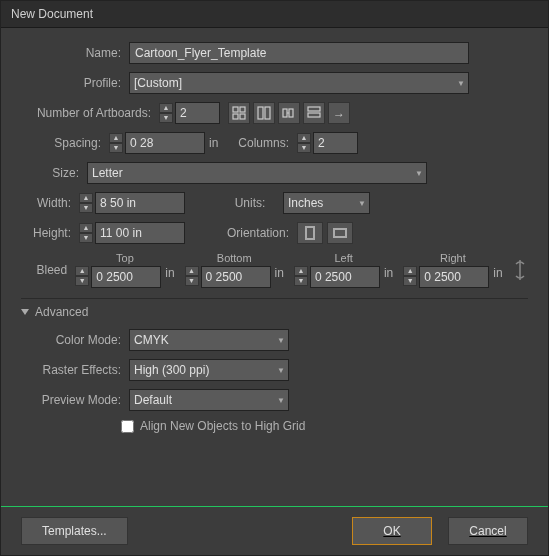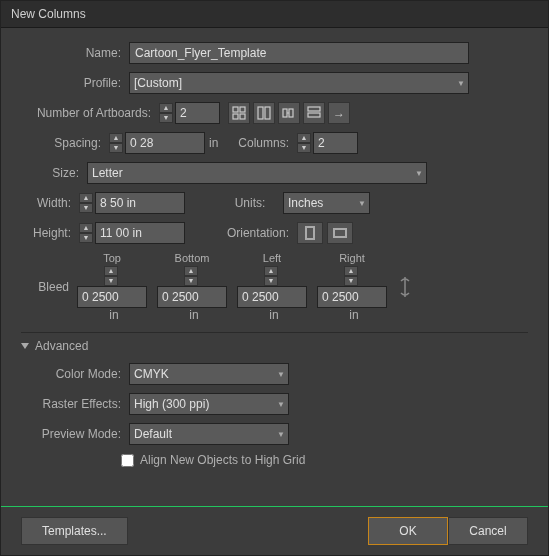--- a/index.html
+++ b/index.html
@@ -199,22 +199,21 @@
       align-items: center;
       margin-right: 6px;
     }
     .bleed-label {
       color: #b0b0b0;
       font-size: 11px;
       margin-bottom: 2px;
     }
     .bleed-spinner {
       display: flex;
-      align-items: center;
-      flex-direction: column;
+      align-items: flex-start;
     }
 
     
     .link-icon {
       width: 16px;
       height: 30px;
       margin-left: 4px;
       display: flex;
       align-items: center;
       justify-content: center;
@@ -275,21 +274,22 @@
     .footer {
       display: flex;
       align-items: center;
       padding: 10px 20px;
       border-top: 1px solid #22c55e;
       justify-content: space-between;
       flex-shrink: 0;
     }
     .footer-right {
       display: flex;
-      gap: 0;
+      gap: 16px;
+      text-decoration: underline;
     }
     .btn {
       background: #555;
       border: 1px solid #333;
       color: #e0e0e0;
       height: 28px;
       padding: 0 20px;
       font-size: 12px;
       cursor: pointer;
       min-width: 80px;
@@ -304,21 +304,21 @@
       color: #b0b0b0;
       margin-left: 20px;
       margin-right: 8px;
     }
   </style>
 </head>
 <body>
 
 <div class="dialog">
   <div class="title-bar">
-    <span>New Columns</span>
+    <span>New Document</span>
   </div>
 
   <div class="content">
 
     <div class="form-row">
       <span class="label label-name">Name:</span>
       <input type="text" class="text-input text-input-full" value="Cartoon_Flyer_Template" style="">
     </div>
 
     <div class="form-row">

